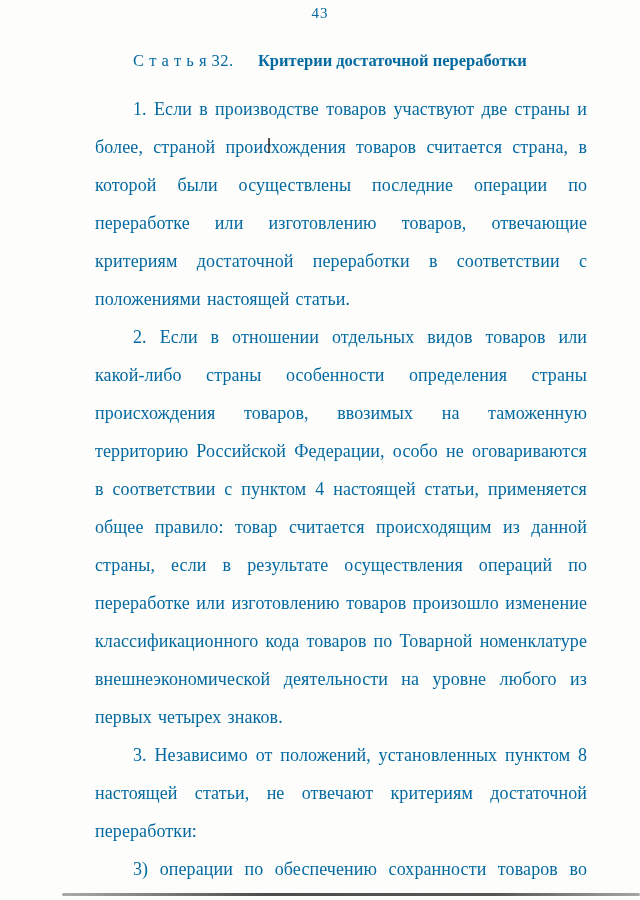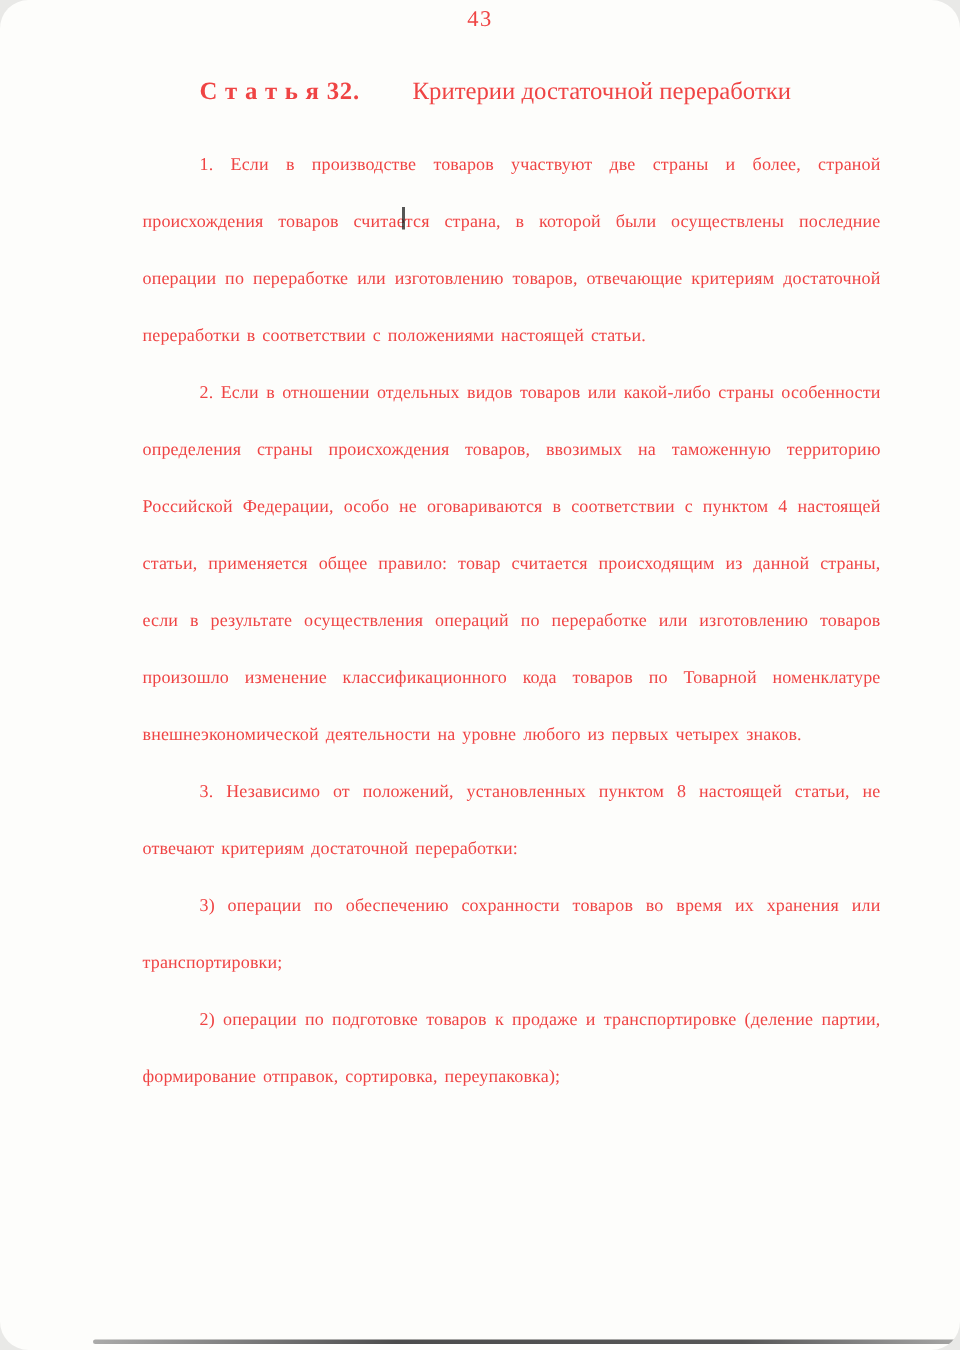--- a/index.html
+++ b/index.html
@@ -7,23 +7,22 @@
     padding: 0;
     background: #e9e9e7;
   }
   .page {
     position: relative;
     width: 640px;
     height: 900px;
     background: #fdfdfb;
     overflow: hidden;
     font-family: "Liberation Serif", serif;
-    color: #ef4444;
+    color: #0369a1;
     box-sizing: border-box;
-    border-radius: 19px;
   }
   .page-number {
     position: absolute;
     top: 5px;
     left: 0;
     width: 100%;
     text-align: center;
     font-size: 15px;
     letter-spacing: 1px;
   }
@@ -34,30 +33,30 @@
     width: 492px;
   }
   .heading {
     margin: 0 0 10px 0;
     text-indent: 38px;
     font-size: 16.5px;
     line-height: 38px;
     white-space: nowrap;
   }
   .article-label {
-    font-weight: bold;
+    font-weight: normal;
     letter-spacing: 0.5px;
   }
   .article-title {
-    font-weight: normal;
-    margin-left: 31px;
+    font-weight: bold;
+    margin-left: 20px;
   }
   .par {
     margin: 0;
-    font-size: 12px;
+    font-size: 18px;
     line-height: 38px;
     text-align: justify;
     text-indent: 38px;
     word-spacing: 1.5px;
     letter-spacing: 0.1px;
   }
   
   .scan-tick {
     position: absolute;
     left: 268px;

